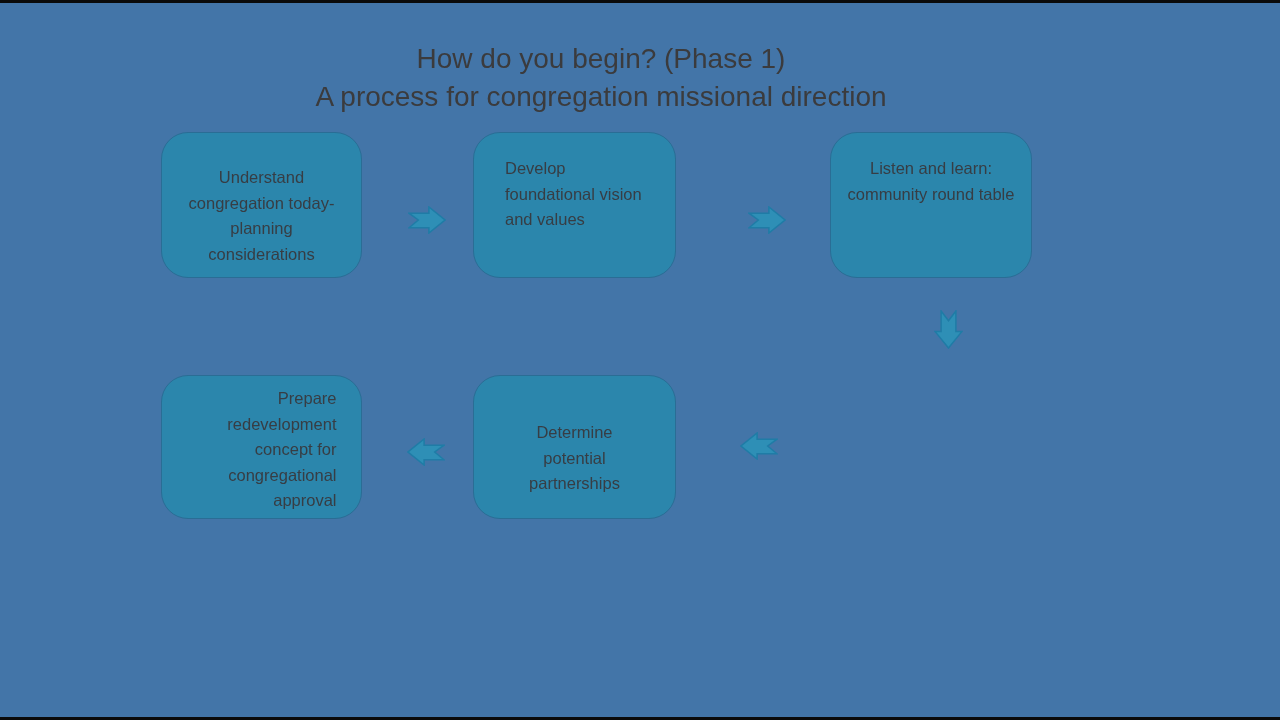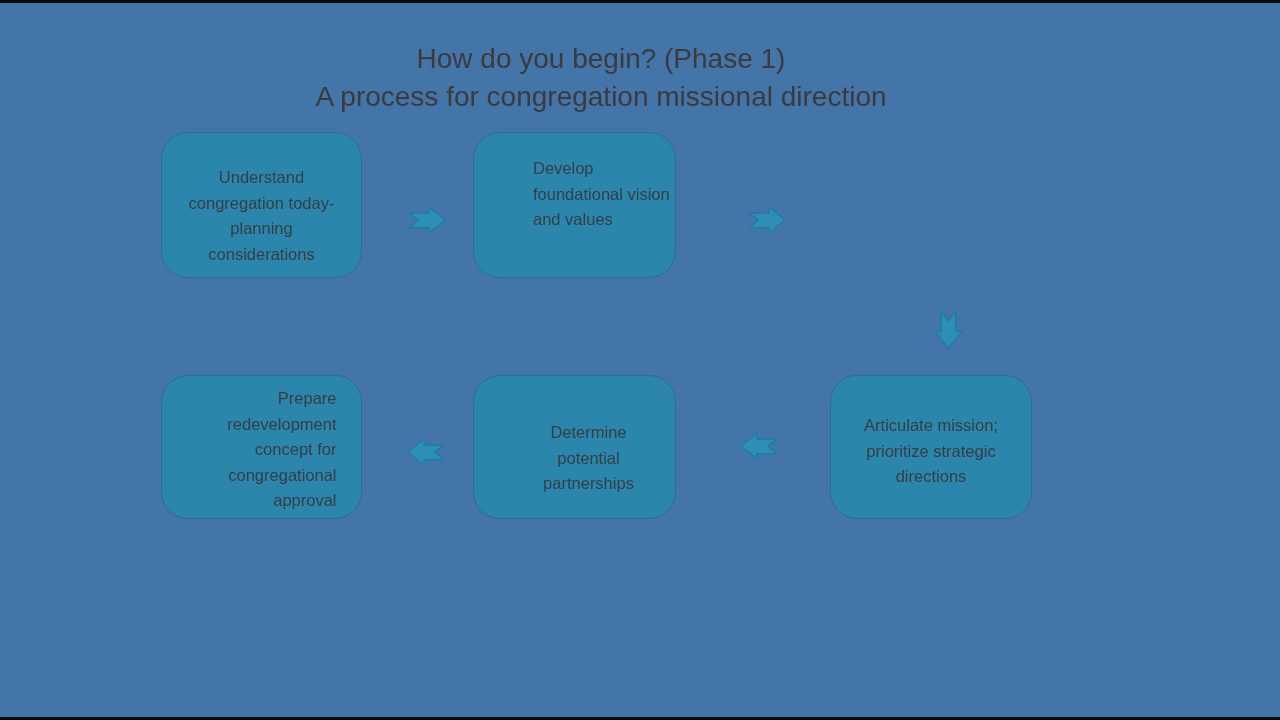--- a/index.html
+++ b/index.html
@@ -48,21 +48,21 @@
     line-height: 25.5px;
     display: flex;
     justify-content: center;
   }
   .process-box .box-label {
     display: block;
   }
   .box-r1 { top: 132px; height: 146px; }
   .box-r2 { top: 375px; height: 144px; }
   .col-a { left: 161px; width: 201px; }
-  .col-b { left: 473px; width: 203px; padding-left: 28px; }
+  .col-b { left: 473px; width: 203px; }
   .col-c { left: 830px; width: 202px; }
 
   .b1 .box-label { width: 172px; text-align: center; margin-top: 32px; }
   .b2 { justify-content: flex-start; }
   .b2 .box-label { width: 152px; text-align: left; margin: 23px 0 0 31px; }
   .b3 .box-label { width: 168px; text-align: center; margin-top: 23px; }
   .b4 .box-label { width: 172px; text-align: center; margin-top: 37px; }
   .b5 .box-label { width: 130px; text-align: center; margin-top: 44px; }
   .b6 .box-label { width: 150px; text-align: right; margin-top: 10px; }
 
@@ -88,24 +88,24 @@
     <div>How do you begin? (Phase 1)</div>
     <div>A process for congregation missional direction</div>
   </div>
 
   <div class="process-box box-r1 col-a b1">
     <span class="box-label">Understand congregation today-planning considerations</span>
   </div>
   <div class="process-box box-r1 col-b b2">
     <span class="box-label">Develop foundational vision and values</span>
   </div>
+  <div class="process-box box-r1 col-c b3">
+    <span class="box-label">Listen and learn: community round table</span>
+  </div>
 
-  <div class="process-box box-r2 col-c b4">
-    <span class="box-label">Articulate mission; prioritize strategic directions</span>
-  </div>
   <div class="process-box box-r2 col-b b5">
     <span class="box-label">Determine potential partnerships</span>
   </div>
   <div class="process-box box-r2 col-a b6">
     <span class="box-label">Prepare redevelopment concept for congregational approval</span>
   </div>
 
   <svg class="flow-arrow" style="left:408px; top:206px;" width="38" height="28" viewBox="0 0 38 28">
     <polygon points="1,7.2 20.9,7.2 20.9,1 37,14 20.9,27 20.9,21.8 1,21.8 10.3,14"></polygon>
   </svg>

